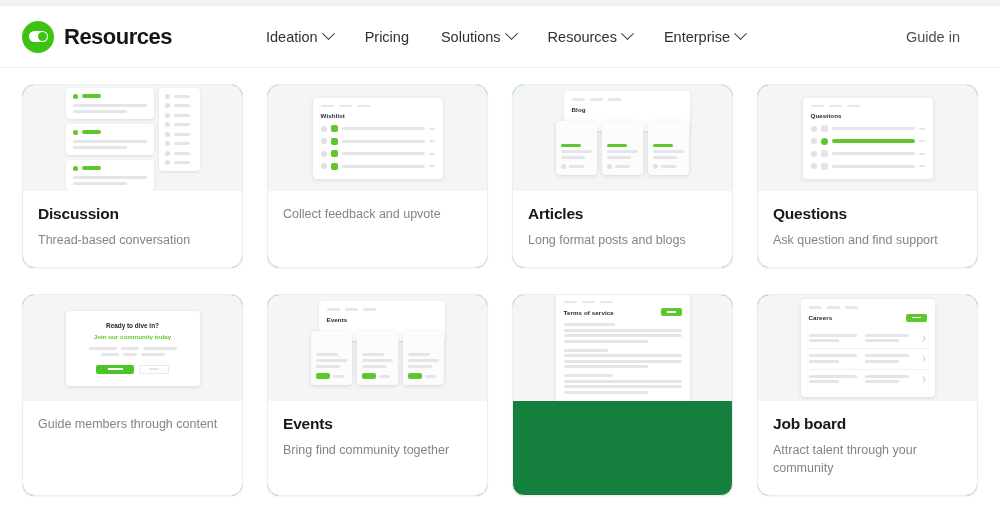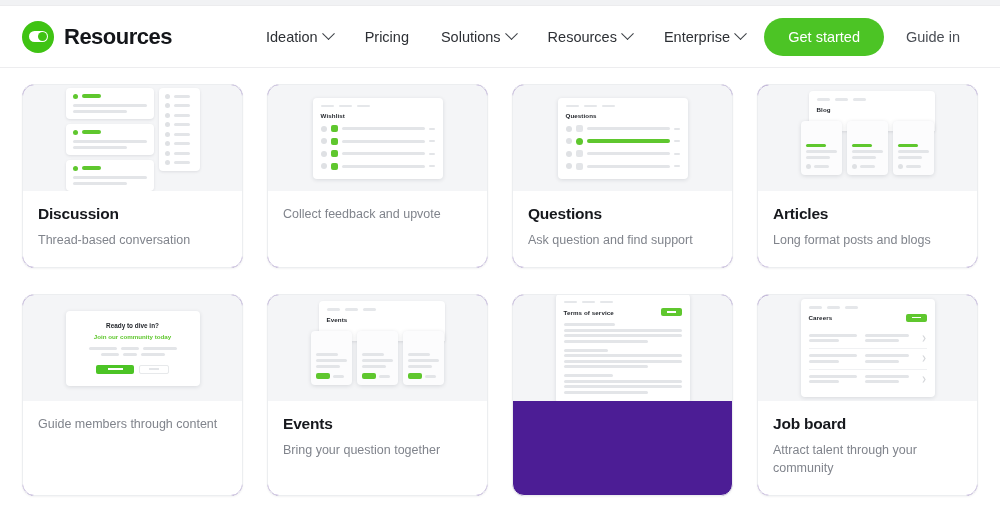--- a/index.html
+++ b/index.html
@@ -124,21 +124,21 @@
   
   .grid {
     padding: 16px 22px 0 22px;
     display: grid;
     grid-template-columns: repeat(4, 1fr);
     column-gap: 24px;
     row-gap: 26px;
   }
 
   .card {
-    background: #4c1d95;
+    background: #15803d;
     border-radius: 12px;
     border: 1px solid #eceef0;
     box-shadow: 0 1px 2px rgba(16,24,40,0.05);
     overflow: hidden;
     display: flex;
     flex-direction: column;
     cursor: pointer;
   }
 
   .thumb {
@@ -272,21 +272,20 @@
       <span>Resources</span>
       <span class="chev"></span>
     </div>
     <div class="nav-item">
       <span>Enterprise</span>
       <span class="chev"></span>
     </div>
   </nav>
 
   <div class="header-right">
-    <button class="btn-primary">Get started</button>
     <button class="btn-signin">Guide in</button>
   </div>
 </div>
 
 <div class="grid">
 
   <div class="card">
     <div class="thumb">
       <div class="t-discussion">
         <div class="t-disc-left">
@@ -391,61 +390,20 @@
             <span class="tick"></span>
           </div>
       </div>
     </div>
     <div class="card-body">
       <div class="card-sub">Collect feedback and upvote</div>
     </div>
   </div>
 
   <div class="card">
-    <div class="thumb">
-      <div class="t-panel">
-        <div class="p-tabs">
-            <span class="p-tab"></span>
-            <span class="p-tab"></span>
-            <span class="p-tab"></span>
-          </div>
-        <div class="p-title">Questions</div>
-        <div class="p-row">
-            <span class="dot" style="width:6px;height:6px;"></span>
-            <span class="sq-gr"></span>
-            <span class="bar" style="flex:1;"></span>
-            <span class="tick"></span>
-          </div>
-        <div class="p-row">
-            <span class="dot" style="width:6px;height:6px;"></span>
-            <span class="dot-g" style="width:7px;height:7px;"></span>
-            <span class="bar-g" style="flex:1;height:4px;"></span>
-            <span class="tick"></span>
-          </div>
-        <div class="p-row">
-            <span class="dot" style="width:6px;height:6px;"></span>
-            <span class="sq-gr"></span>
-            <span class="bar" style="flex:1;"></span>
-            <span class="tick"></span>
-          </div>
-        <div class="p-row" style="margin-bottom:0;">
-            <span class="dot" style="width:6px;height:6px;"></span>
-            <span class="sq-gr"></span>
-            <span class="bar" style="flex:1;"></span>
-            <span class="tick"></span>
-          </div>
-      </div>
-    </div>
-    <div class="card-body">
-      <div class="card-title">Questions</div>
-      <div class="card-sub">Ask question and find support</div>
-    </div>
-  </div>
-
-  <div class="card">
     <div class="thumb" style="align-items:flex-start;">
       <div class="t-stack" style="margin-top:6px;">
         <div class="stack-top">
           <div class="p-tabs">
               <span class="p-tab"></span>
               <span class="p-tab"></span>
               <span class="p-tab"></span>
             </div>
           <div class="p-title">Blog</div>
         </div>
@@ -481,20 +439,61 @@
       </div>
     </div>
     <div class="card-body">
       <div class="card-title">Articles</div>
       <div class="card-sub">Long format posts and blogs</div>
     </div>
   </div>
 
   <div class="card">
     <div class="thumb">
+      <div class="t-panel">
+        <div class="p-tabs">
+            <span class="p-tab"></span>
+            <span class="p-tab"></span>
+            <span class="p-tab"></span>
+          </div>
+        <div class="p-title">Questions</div>
+        <div class="p-row">
+            <span class="dot" style="width:6px;height:6px;"></span>
+            <span class="sq-gr"></span>
+            <span class="bar" style="flex:1;"></span>
+            <span class="tick"></span>
+          </div>
+        <div class="p-row">
+            <span class="dot" style="width:6px;height:6px;"></span>
+            <span class="dot-g" style="width:7px;height:7px;"></span>
+            <span class="bar-g" style="flex:1;height:4px;"></span>
+            <span class="tick"></span>
+          </div>
+        <div class="p-row">
+            <span class="dot" style="width:6px;height:6px;"></span>
+            <span class="sq-gr"></span>
+            <span class="bar" style="flex:1;"></span>
+            <span class="tick"></span>
+          </div>
+        <div class="p-row" style="margin-bottom:0;">
+            <span class="dot" style="width:6px;height:6px;"></span>
+            <span class="sq-gr"></span>
+            <span class="bar" style="flex:1;"></span>
+            <span class="tick"></span>
+          </div>
+      </div>
+    </div>
+    <div class="card-body">
+      <div class="card-title">Questions</div>
+      <div class="card-sub">Ask question and find support</div>
+    </div>
+  </div>
+
+  <div class="card">
+    <div class="thumb">
       <div class="t-land">
         <div class="land-h">Ready to dive in?</div>
         <div class="land-s">Join our community today</div>
         <div class="land-lines">
           <div class="land-lrow">
               <span class="bar" style="width:28px;"></span>
               <span class="bar" style="width:18px;"></span>
               <span class="bar" style="width:34px;"></span>
             </div>
           <div class="land-lrow">
@@ -555,21 +554,21 @@
             <span style="display:flex;align-items:center;gap:3px;margin-top:2px;">
                 <span style="width:14px;height:6px;background:#5fc72e;border-radius:2px;display:block;"></span>
                 <span class="bar" style="width:11px;"></span>
               </span>
           </div>
         </div>
       </div>
     </div>
     <div class="card-body">
       <div class="card-title">Events</div>
-      <div class="card-sub">Bring your question together</div>
+      <div class="card-sub">Bring find community together</div>
     </div>
   </div>
 
   <div class="card">
     <div class="thumb">
       <div class="t-doc">
         <div class="p-tabs">
             <span class="p-tab"></span>
             <span class="p-tab"></span>
             <span class="p-tab"></span>

